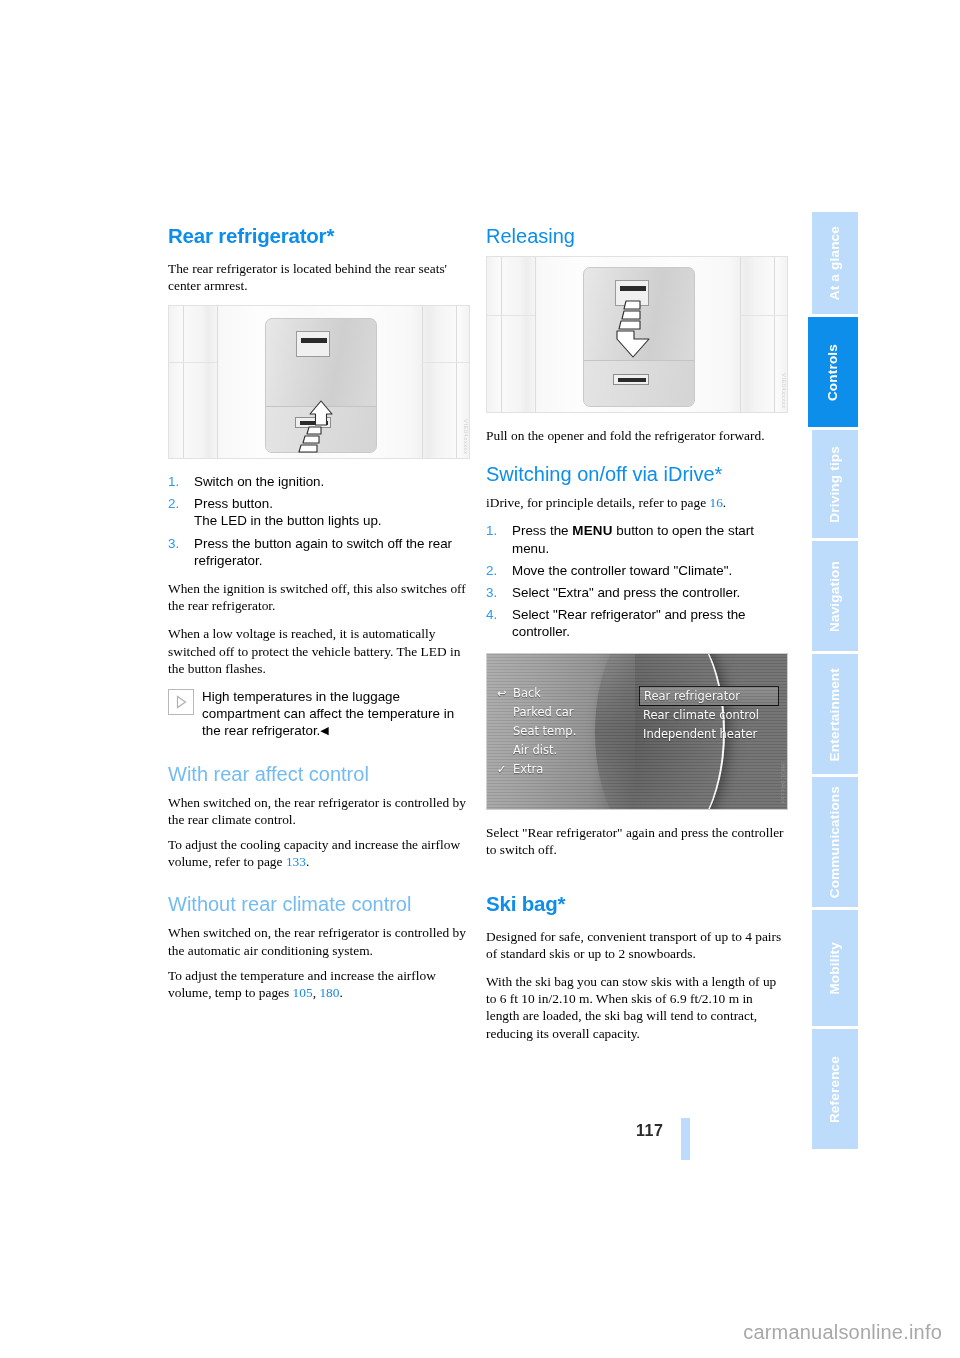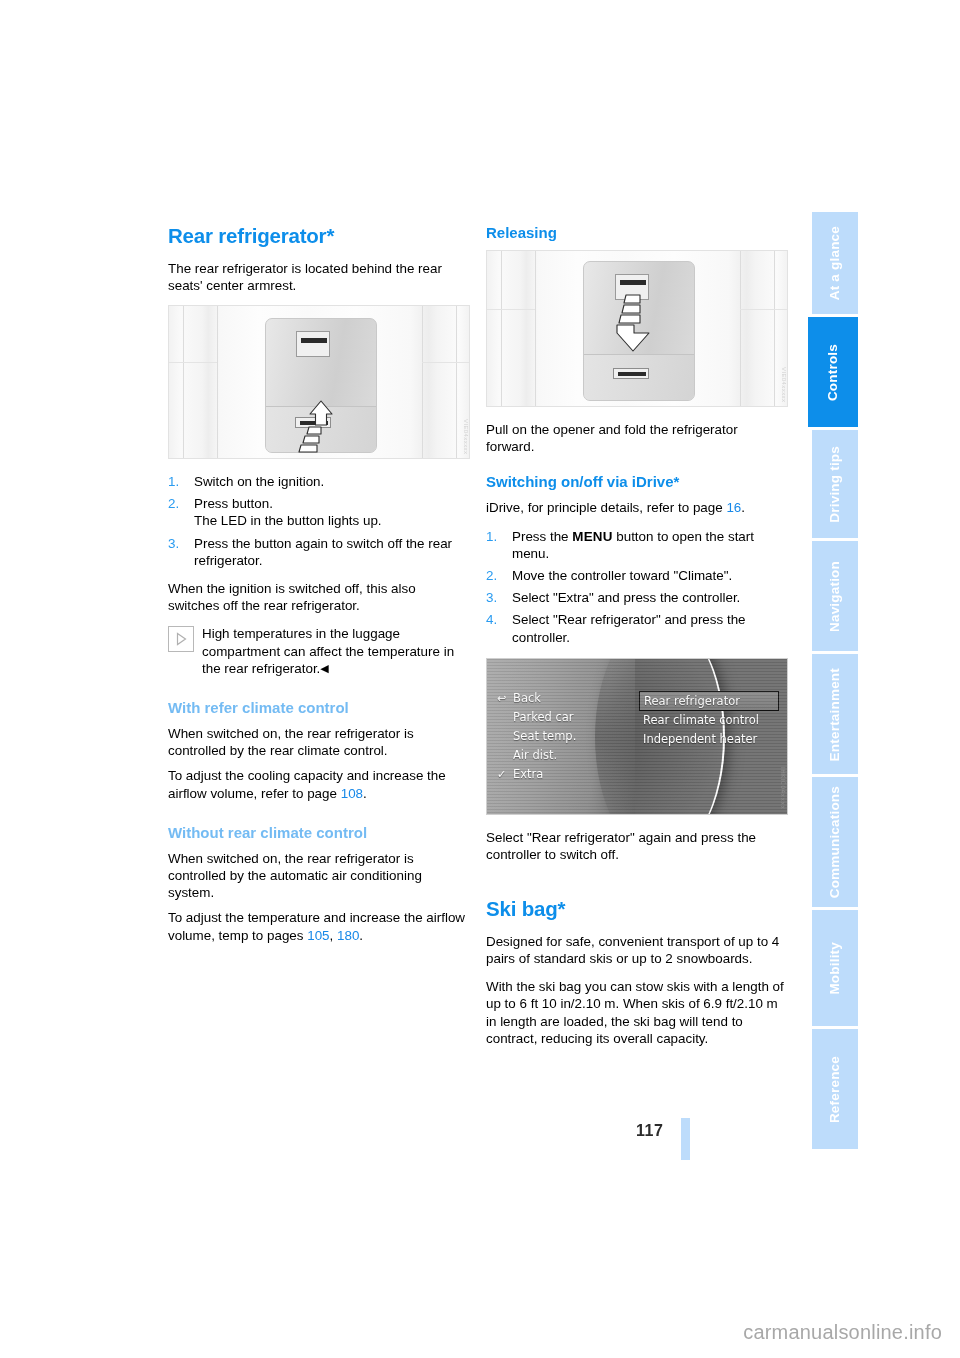--- a/index.html
+++ b/index.html
@@ -61,32 +61,33 @@
   h1.sec {
     color: #0d8eea;
     font-size: 20.5px;
     font-weight: bold;
     margin: 0 0 12px 0;
     letter-spacing: -.2px;
     line-height: 1.15;
   }
   h2.sub {
     color: #0d8eea;
-    font-size: 15px;
-    font-weight: bold;
+    font-size: 20px;
+    font-weight: normal;
     margin: 16px 0 6px 0;
     line-height: 1.2;
   }
   h2.sub.light { color: #74bbf3; }
 
   p.body {
     font-size: 13.4px;
     line-height: 17.2px;
     color: #000000;
     margin: 8px 0 11px 0;
+    font-family: Liberation Serif, serif;
   }
   p.tight { margin-bottom: 0; }
 
   .pgref { color: #1788e8; }
 
   
   ol.steps { margin: 0 0 11px 0; padding: 0; list-style: none; }
   ol.steps li {
     position: relative;
     padding-left: 26px;
@@ -309,35 +310,36 @@
         <span class="num">2.</span>
         <span>Press button.<br>The LED in the button lights up.</span>
       </li>
       <li>
         <span class="num">3.</span>
         <span>Press the button again to switch off the rear refrigerator.</span>
       </li>
     </ol>
 
     <p class="body">When the ignition is switched off, this also switches off the rear refrigerator.</p>
+    <p class="body">When a low voltage is reached, it is automatically switched off to protect the vehicle battery. The LED in the button flashes.</p>
 
     <div class="notice">
       <div class="nicon">
         <svg width="16" height="16" viewBox="0 0 16 16">
           <path d="M4.5 2.5 L12.5 8 L4.5 13.5 Z" fill="none" stroke="#b0b0b0" stroke-width="1.2"></path>
         </svg>
       </div>
       <div class="ntxt">
         <span>High temperatures in the luggage compartment can affect the temperature in the rear refrigerator.</span><span class="endmark">◀</span>
       </div>
     </div>
 
-    <h2 class="sub light" style="margin-top:22px">With refer climate control</h2>
+    <h2 class="sub light" style="margin-top:22px">With rear affect control</h2>
     <p class="body tight">When switched on, the rear refrigerator is controlled by the rear climate control.</p>
-    <p class="body"><span>To adjust the cooling capacity and increase the airflow volume, refer to page </span><span class="pgref">108</span><span>.</span></p>
+    <p class="body"><span>To adjust the cooling capacity and increase the airflow volume, refer to page </span><span class="pgref">133</span><span>.</span></p>
 
     <h2 class="sub light" style="margin-top:22px">Without rear climate control</h2>
     <p class="body tight">When switched on, the rear refrigerator is controlled by the automatic air conditioning system.</p>
     <p class="body"><span>To adjust the temperature and increase the airflow volume, temp to pages </span><span class="pgref">105</span><span>, </span><span class="pgref">180</span><span>.</span></p>
 
   </div>
 
   <div class="col" id="col-right">
 
     <h2 class="sub" style="margin-top:0">Releasing</h2>

